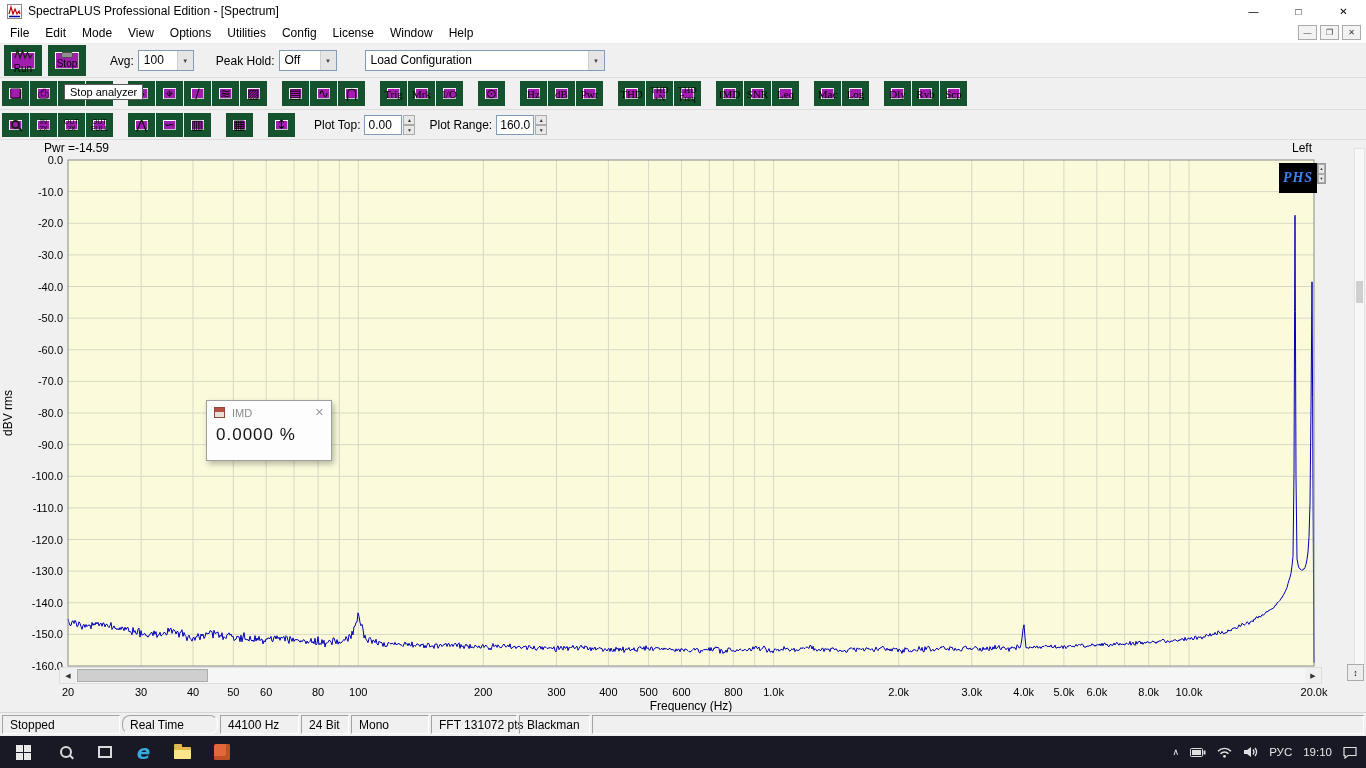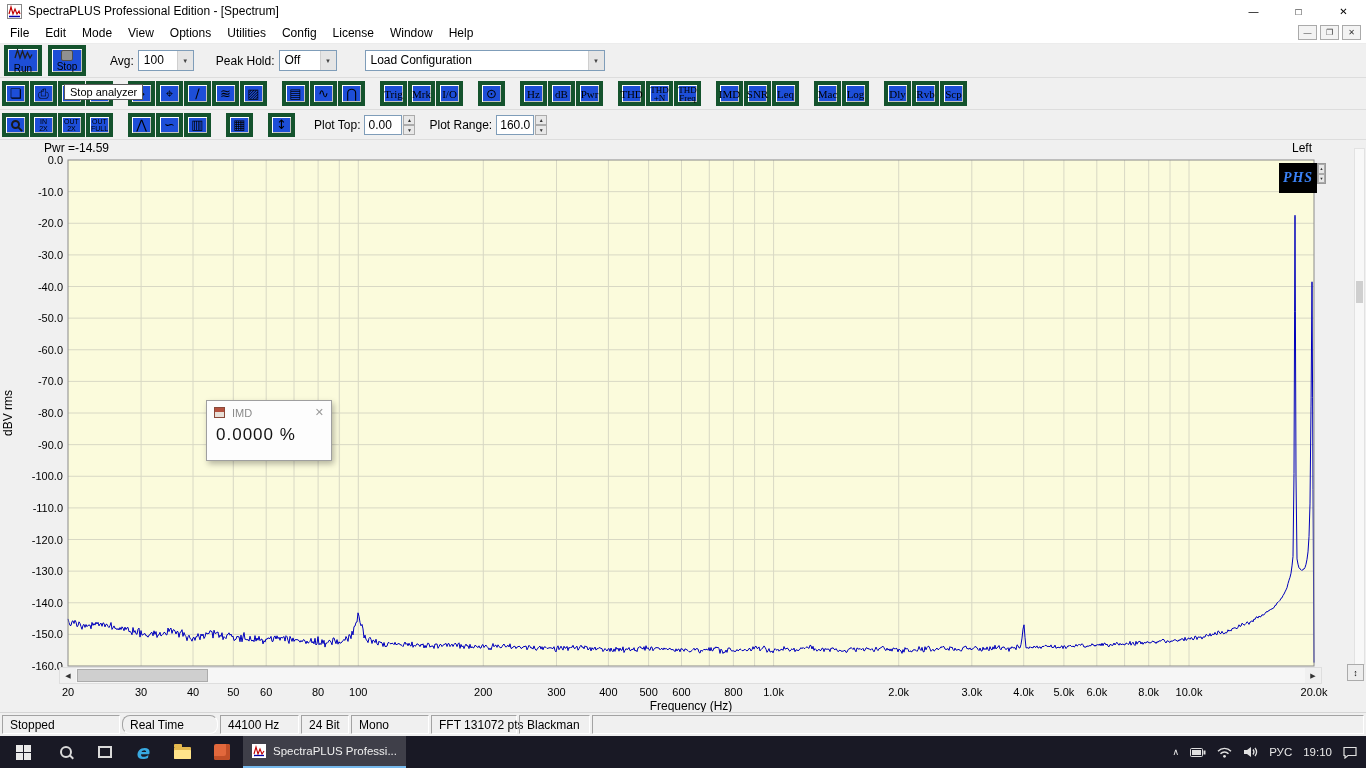--- a/index.html
+++ b/index.html
@@ -18,21 +18,21 @@
   .menubar{height:22px;display:flex;align-items:center;background:#fff;position:relative;border-bottom:1px solid #ececec;padding-left:2px}
   .menu-item{padding:3px 8px}
   .mdi{position:absolute;right:5px;top:3px;display:flex;gap:3px}
   .mdi-btn{width:19px;height:15px;border:1px solid #aaa;background:#f3f3f3;display:flex;align-items:center;justify-content:center;font-size:8px;color:#333;padding:0}
 
   
   .tb{background:#f0f0f0;display:flex;align-items:center;border-bottom:1px solid #ddd}
   #toolbar-main{height:34px;padding-left:4px}
   #toolbar-tools{height:32px;padding-left:2px}
   #toolbar-zoom{height:30px;padding-left:2px}
-  .raised{background:#1d4ed8;border:4px solid #14532d;box-shadow:inset 1px 1px 0 #fff,inset -1px -1px 0 #c2c2c2}
+  .raised{background:#a21caf;border:7px solid #14532d;box-shadow:inset 1px 1px 0 #fff,inset -1px -1px 0 #c2c2c2}
   .bigbtn{width:38px;height:31px;margin-right:6px;display:flex;flex-direction:column;align-items:center;justify-content:center;gap:1px;padding:0}
   .bigbtn .lbl{font-size:10px;line-height:10px}
   .stop-ic{width:12px;height:11px;background:#909090;border:1px solid #4d4d4d;border-radius:2px}
   .tb-label{margin-left:18px;margin-right:4px;white-space:nowrap}
   .dd{display:flex;height:21px;border:1px solid #7f9db9;background:#fff;align-items:stretch}
   .dd-value{padding:2px 5px;white-space:nowrap;flex:1}
   .dd-btn{width:16px;background:#e5e5e5;border-left:1px solid #cfcfcf;display:flex;align-items:center;justify-content:center;font-size:6px;color:#444;border-top:none;border-right:none;border-bottom:none}
   .dd-avg{width:56px}
   .dd-peak{width:58px}
   .dd-load{width:240px;margin-left:28px}
@@ -515,30 +515,20 @@
     <button class="tk tk-ic">
         <span class="edge-e">e</span>
       </button>
     <button class="tk tk-ic">
         <span class="folder"></span>
       </button>
     <button class="tk tk-ic">
         <span class="apptile"></span>
       </button>
     <span id="task-buttons" style="display:flex;align-items:stretch">
-        <button class="task active">
-          <span class="sp-ic">
-            <svg width="12" height="12">
-              <rect width="12" height="12" fill="#fff"></rect>
-              <polyline points="1,9 3,2 5,9 7,4 9,9 11,6" fill="none" stroke="#c00000" stroke-width="1.1"></polyline>
-              <line x1="1" y1="10.5" x2="11" y2="10.5" stroke="#0000aa" stroke-width="1.3"></line>
-            </svg>
-          </span>
-          <span class="task-label">SpectraPLUS Professi...</span>
-        </button>
       </span>
     <span class="tray">
       <button class="titem chev">∧</button>
       <button class="titem">
           <svg width="16" height="9">
             <rect x="0.5" y="0.5" width="12" height="8" rx="1" fill="none" stroke="#e0e0e0"></rect>
             <rect x="2" y="2" width="9" height="5" fill="#e0e0e0"></rect>
             <rect x="13.5" y="2.5" width="2" height="4" fill="#e0e0e0"></rect>
           </svg>
         </button>

